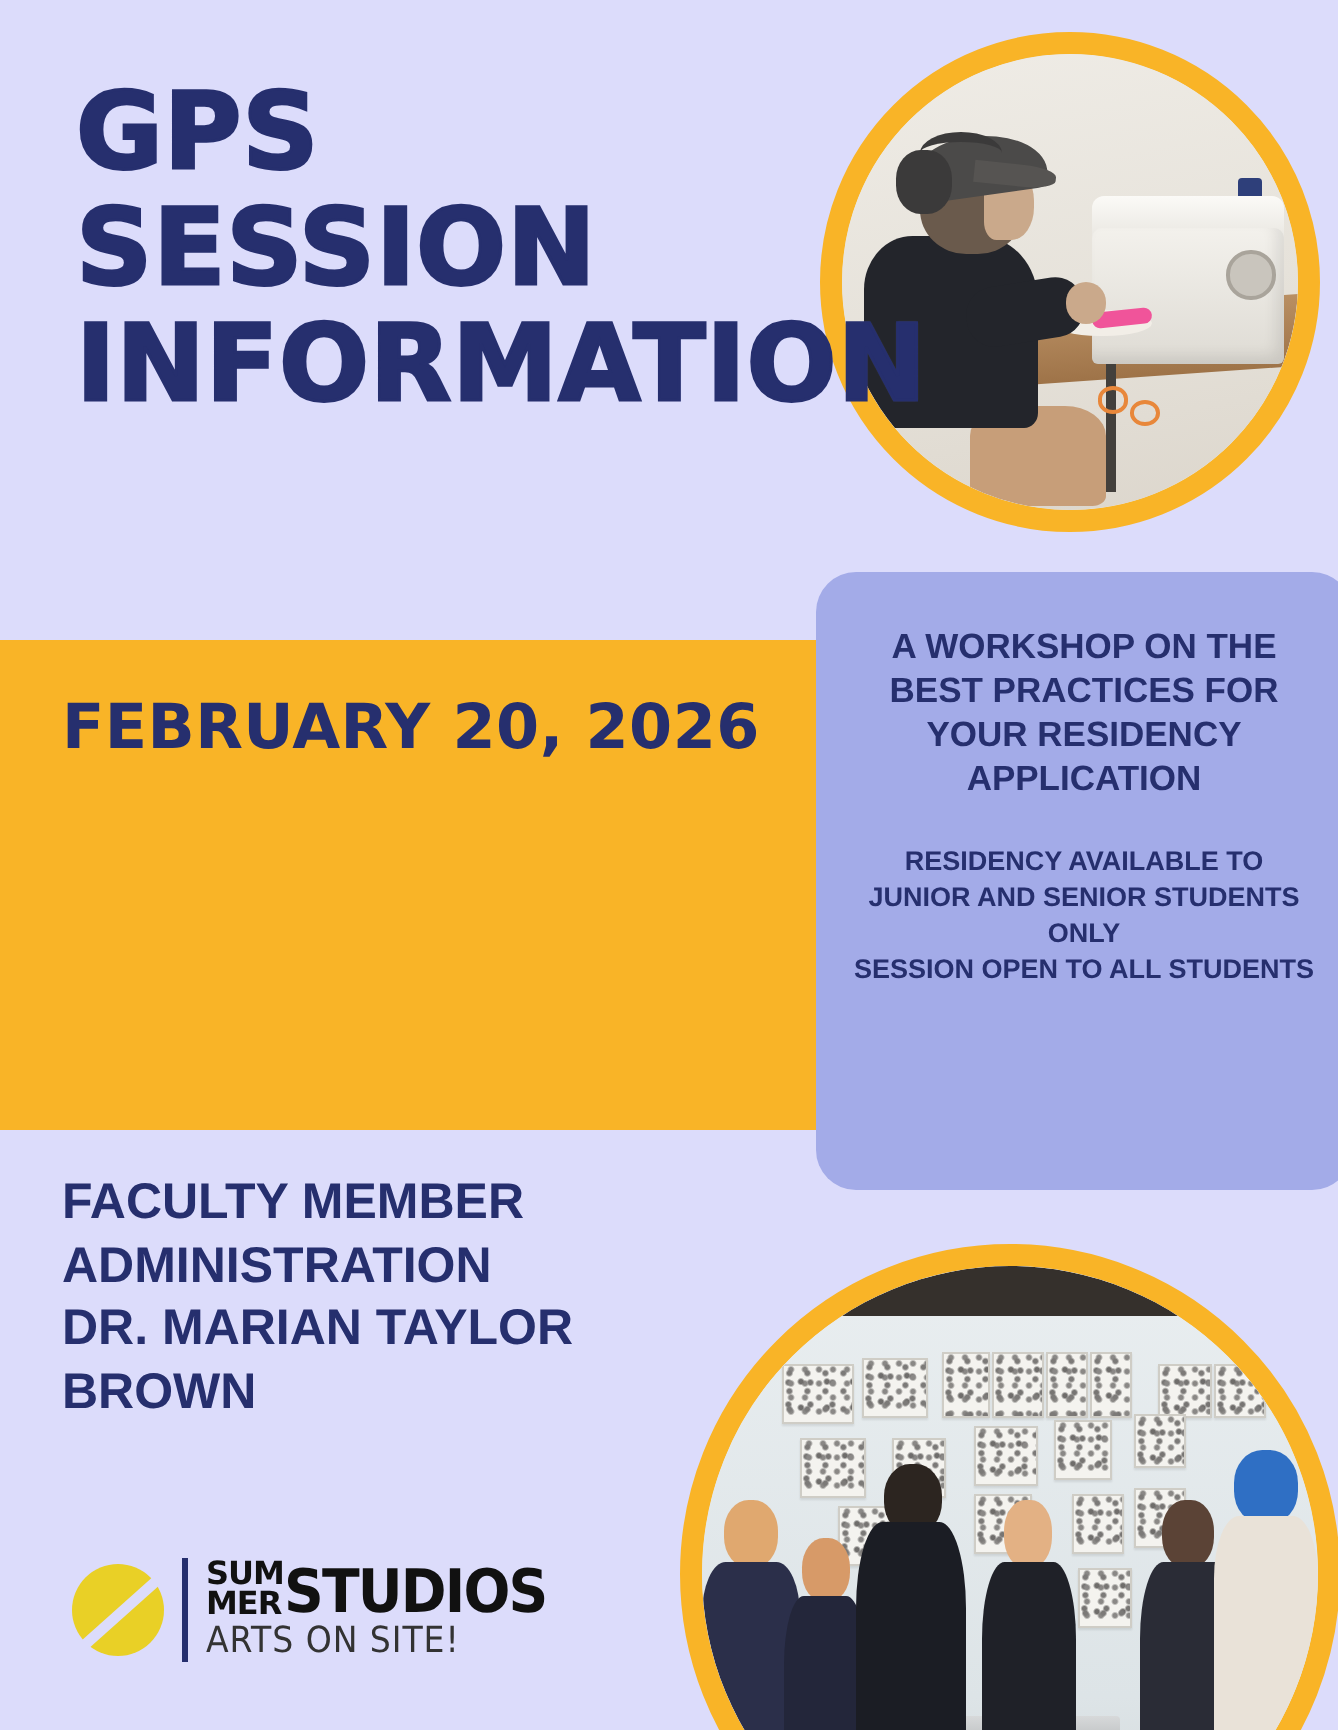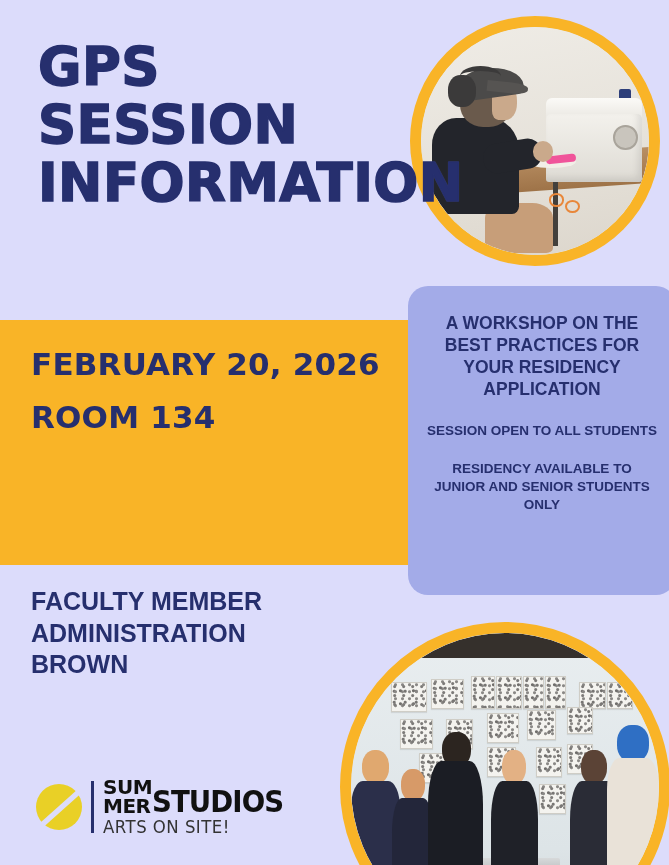--- a/index.html
+++ b/index.html
@@ -314,21 +314,21 @@
   .logo-row1 {
     display: flex;
     align-items: flex-end;
     line-height: 0.82;
   }
   .logo-summer {
     display: flex;
     flex-direction: column;
     font-family: "DejaVu Sans", sans-serif;
     font-weight: bold;
-    font-size: 20px;
+    font-size: 16px;
     line-height: 0.93;
     color: #111111;
     letter-spacing: -0.5px;
   }
   .logo-studios {
     font-family: "DejaVu Sans", sans-serif;
     font-weight: bold;
     font-size: 30px;
     line-height: 0.86;
     color: #111111;
@@ -381,32 +381,32 @@
   </div>
 
   <div class="title-block">
     <div class="title-line">GPS</div>
     <div class="title-line">SESSION</div>
     <div class="title-line">INFORMATION</div>
   </div>
 
   <div class="event-block">
     <div class="event-line">FEBRUARY 20, 2026</div>
-    <div class="event-line">ROOM 134</div>
   </div>
 
   <div class="purple-card">
     <p class="purple-head">A WORKSHOP ON THE BEST PRACTICES FOR YOUR RESIDENCY APPLICATION</p>
+    <p class="purple-note last">RESIDENCY AVAILABLE TO JUNIOR AND SENIOR STUDENTS ONLY</p>
     <p class="purple-note">SESSION OPEN TO ALL STUDENTS</p>
-    <p class="purple-note last">RESIDENCY AVAILABLE TO JUNIOR AND SENIOR STUDENTS ONLY</p>
   </div>
 
   <div class="featuring-block">
     <div class="featuring-line">FACULTY MEMBER</div>
     <div class="featuring-line">ADMINISTRATION</div>
+    <div class="featuring-line">DR. MARIAN TAYLOR</div>
     <div class="featuring-line">BROWN</div>
   </div>
 
   <div class="photo-circle photo-bottom">
     <div class="photo-inner">
       <div class="gal-wall"></div>
       <div class="gal-ceiling"></div>
 
       <div class="gal-art" style="left:13%; top:16%; width:11%; height:9%;"></div>
       <div class="gal-art" style="left:26%; top:15%; width:10%; height:9%;"></div>

